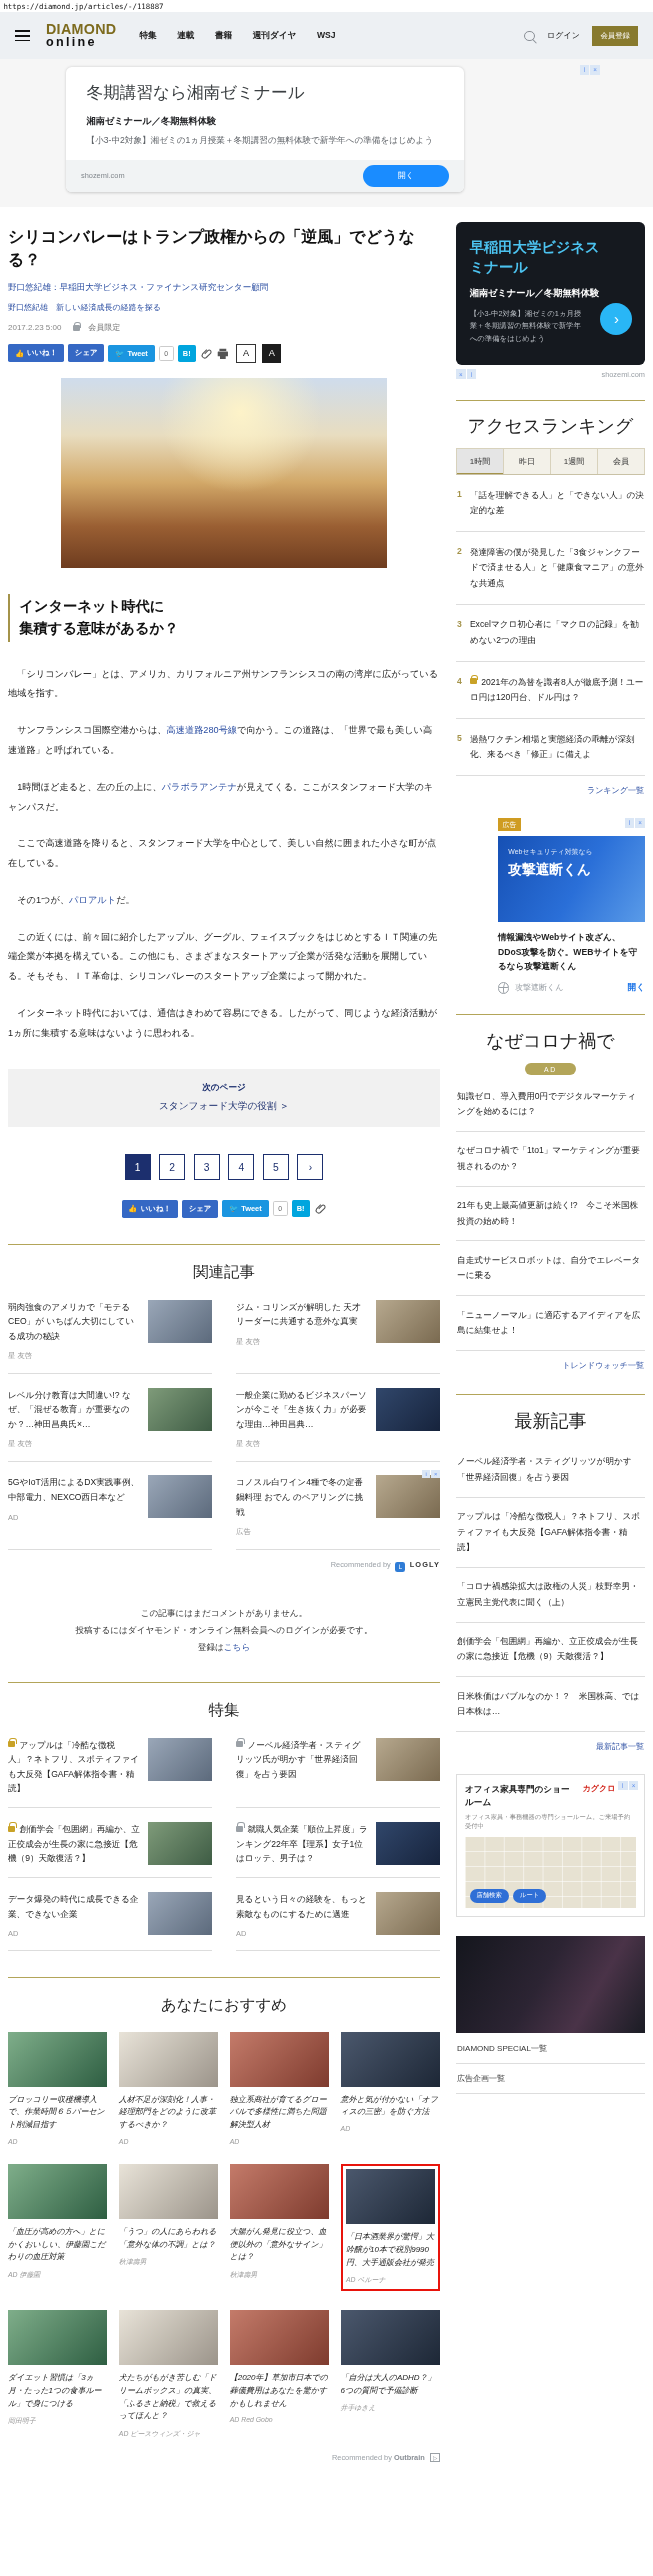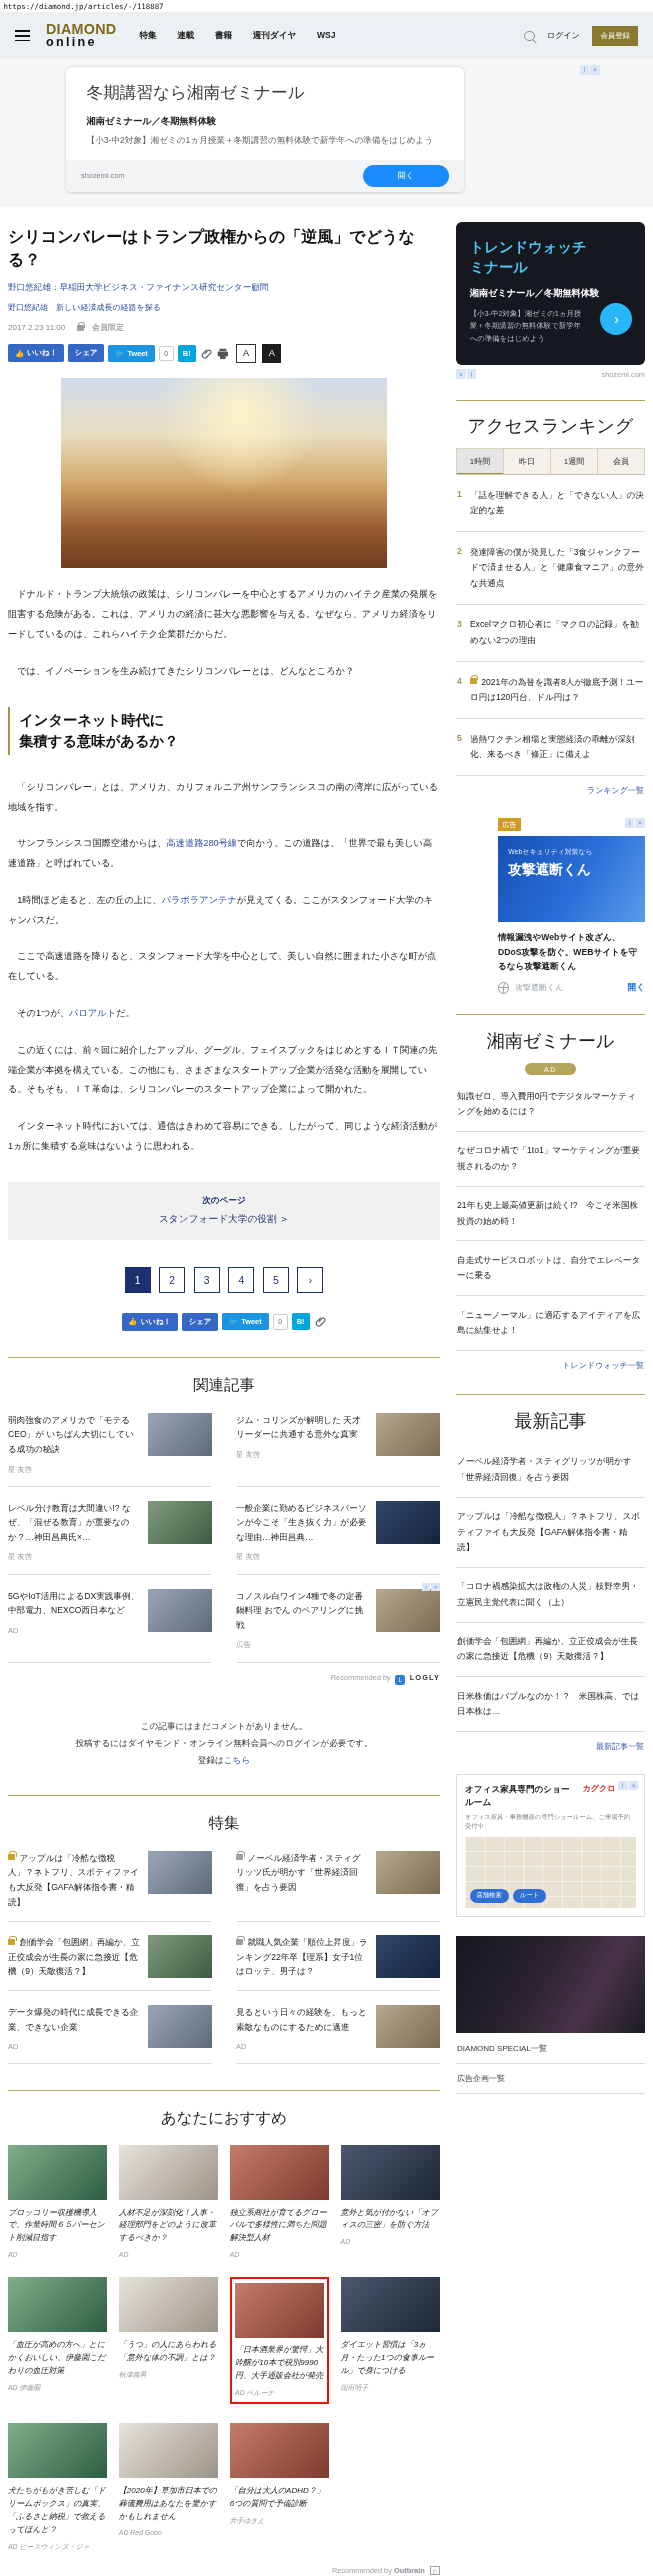--- a/index.html
+++ b/index.html
@@ -251,21 +251,21 @@
 </div>
 
 <div class="content">
 
   <main class="main-col">
     <h1 class="art-title">シリコンバレーはトランプ政権からの「逆風」でどうなる？</h1>
     <a class="art-author">野口悠紀雄：早稲田大学ビジネス・ファイナンス研究センター顧問</a>
     <a class="art-series">野口悠紀雄　新しい経済成長の経路を探る</a>
 
     <div class="meta-row">
-      <span class="art-date">2017.2.23 11:00</span>
+      <span class="art-date">2017.2.23 5:00</span>
       <span class="lock"></span>
       <span class="member-label">会員限定</span>
     </div>
 
     <div class="share-row">
       <div class="sbtn fb">
           <span>👍</span>
           <span>いいね！</span>
         </div>
       <div class="sbtn fb">シェア</div>
@@ -284,24 +284,20 @@
         <svg class="print-svg" width="13.7" height="13.7" viewBox="0 0 24 24" fill="#555">
             <path d="M6 3h12v4H6zM4 8h16a1 1 0 011 1v7h-4v5H7v-5H3V9a1 1 0 011-1zm5 9h6v3H9z"></path>
           </svg>
       </span>
       <div class="fontsize-a">A</div>
       <div class="fontsize-a dark">A</div>
     </div>
 
     <div class="hero"></div>
 
-    <div>
-        <p class="body-p"><span>ドナルド・トランプ大統領の政策は、シリコンバレーを中心とするアメリカのハイテク産業の発展を阻害する危険がある。これは、アメリカの経済に甚大な悪影響を与える。なぜなら、アメリカ経済をリードしているのは、これらハイテク企業群だからだ。</span></p>
-        <p class="body-p"><span>では、イノベーションを生み続けてきたシリコンバレーとは、どんなところか？</span></p>
-      </div>
 
     <h2 class="section-h">
       <span>インターネット時代に</span><br>
       <span>集積する意味があるか？</span>
     </h2>
 
     <div>
         <p class="body-p"><span>「シリコンバレー」とは、アメリカ、カリフォルニア州サンフランシスコの南の湾岸に広がっている地域を指す。</span></p>
         <p class="body-p"><span>サンフランシスコ国際空港からは、</span><a class="inline-link">高速道路280号線</a><span>で向かう。この道路は、「世界で最も美しい高速道路」と呼ばれている。</span></p>
         <p class="body-p"><span>1時間ほど走ると、左の丘の上に、</span><a class="inline-link">パラボラアンテナ</a><span>が見えてくる。ここがスタンフォード大学のキャンパスだ。</span></p>
@@ -528,20 +524,25 @@
     <div class="rec-title">「血圧が高めの方へ」とにかくおいしい、伊藤園こだわりの血圧対策</div>
     <div class="rec-src">AD 伊藤園</div>
   </div>
 
   <div class="rec-card">
     <div class="rec-img"></div>
     <div class="rec-title">「うつ」の人にあらわれる「意外な体の不調」とは？</div>
     <div class="rec-src">秋津壽男</div>
   </div>
 
+  <div class="rec-card">
+    <div class="rec-img"></div>
+    <div class="rec-title">大腸がん発見に役立つ、血便以外の「意外なサイン」とは？</div>
+    <div class="rec-src">秋津壽男</div>
+  </div>
 
   <div class="rec-card highlight">
     <div class="rec-img"></div>
     <div class="rec-title">「日本酒業界が驚愕」大吟醸が10本で税別9990円、大手通販会社が発売</div>
     <div class="rec-src">AD ベルーナ</div>
   </div>
 
   <div class="rec-card">
     <div class="rec-img"></div>
     <div class="rec-title">ダイエット習慣は「3ヵ月・たった1つの食事ルール」で身につける</div>
@@ -571,21 +572,21 @@
         <span class="outbrain-text">Outbrain</span>
         <span class="outbrain-arrow">▷</span>
       </div>
     </section>
 
   </main>
 
   <aside class="sidebar">
     <div class="sb-ad-dark">
       <div class="sbad-title">
-        <span>トレンドウォッチ</span><br>
+        <span>早稲田大学ビジネス</span><br>
         <span>ミナール</span>
       </div>
       <div class="sbad-sub">湘南ゼミナール／冬期無料体験</div>
       <div class="sbad-desc">【小3-中2対象】湘ゼミの1ヵ月授業＋冬期講習の無料体験で新学年への準備をはじめよう</div>
       <div class="sbad-arrow">›</div>
     </div>
     <div class="sbad-under">
       <div class="adinfo">
           <span>×</span>
           <span>i</span>
@@ -655,21 +656,21 @@
       </div>
       <div class="sbad2-cap">情報漏洩やWebサイト改ざん、 DDoS攻撃を防ぐ。WEBサイトを守るなら攻撃遮断くん</div>
       <div class="sbad2-row">
         <span class="globe"></span>
         <span class="sbad2-src">攻撃遮断くん</span>
         <span class="sbad2-open">開く</span>
       </div>
     </div>
 
     <section class="sb-sec">
-      <h2 class="sb-title">湘南ゼミナール</h2>
+      <h2 class="sb-title">なぜコロナ禍で</h2>
       <span class="ad-pill">AD</span>
       <div>
   <div class="sb-item">知識ゼロ、導入費用0円でデジタルマーケティングを始めるには？</div>
 
   <div class="sb-item">なぜコロナ禍で「1to1」マーケティングが重要視されるのか？</div>
 
   <div class="sb-item">21年も史上最高値更新は続く!?　今こそ米国株投資の始め時！</div>
 
   <div class="sb-item">自走式サービスロボットは、自分でエレベーターに乗る</div>
 

